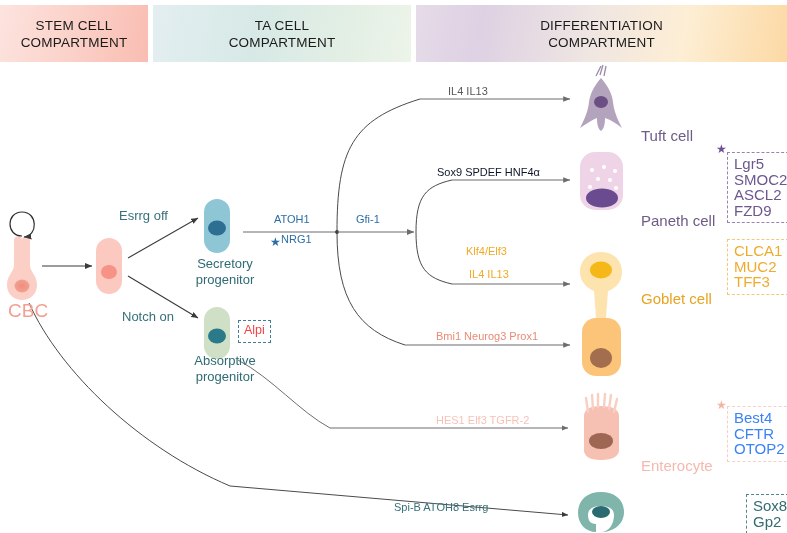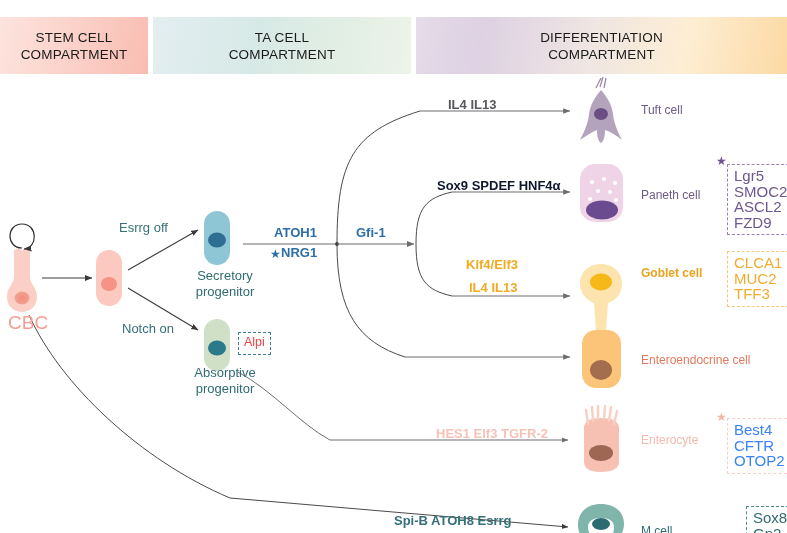--- a/index.html
+++ b/index.html
@@ -1,50 +1,50 @@
 <!DOCTYPE html>
 <html><head>
 <meta charset="utf-8">
 <style>
   html,body{margin:0;padding:0;}
   body{
     width:787px;height:533px;background:#ffffff;
     font-family:"Liberation Sans", sans-serif;
     position:relative;overflow:hidden;
   }
-  #stage{position:absolute;left:0;top:12px;width:787px;height:426px;}
+  #stage{position:absolute;left:0;top:0;width:787px;height:426px;}
 
   
   .banner{position:absolute;top:5px;height:57px;display:flex;align-items:center;
           justify-content:center;text-align:center;color:#1b1b1b;font-size:13.5px;
           line-height:17px;letter-spacing:.2px;}
   #banner-stem{left:0px;width:148px;
      background:linear-gradient(100deg,#fde3de 0%,#fbd3cb 45%,#f9bdb2 100%);}
   #banner-ta{left:153px;width:258px;
      background:linear-gradient(100deg,#e3eef1 0%,#d7e9e6 40%,#e3efe4 75%,#edf4ea 100%);}
   #banner-diff{left:416px;width:371px;
      background:linear-gradient(100deg,#e6dbe8 0%,#ddd1e3 18%,#f0e6e2 48%,#fdeed4 72%,#fcd9a4 100%);}
 
   
   .lbl{position:absolute;white-space:nowrap;}
 
   
-  .gene{font-size:13px;font-weight:bold;}
+  .gene{font-size:11px;}
   .g-gray{color:#58585b;}
   .g-purple{color:#0f172a;}
   .g-gold{color:#f0ab23;}
   .g-salmon{color:#e98b76;}
   .g-pale{color:#f6c2b7;}
   .g-teal{color:#36707a;}
   .g-blue{color:#2b6ea8;}
 
   
-  .cellname{font-size:12px;}
+  .cellname{font-size:15px;margin-top:36px;}
   .cn-purple{color:#6e5b86;}
-  .cn-gold{color:#e8a321;font-weight:bold;}
+  .cn-gold{color:#e8a321;}
   .cn-salmon{color:#e07a5f;}
   .cn-pale{color:#f4b9ad;}
   .cn-teal{color:#2f6b72;}
   .cn-cbc{color:#f2a093;font-size:19px;}
   .cn-prog{color:#2f6b72;font-size:13px;line-height:16px;text-align:center;}
 
   
   .genebox{position:absolute;border:1.3px dashed;padding:3px 6px 4px 6px;
            font-size:15px;line-height:15.5px;white-space:nowrap;}
   .gb-purple{border-color:#9a80b4;color:#6d5790;}
@@ -221,27 +221,27 @@
 
   <div class="lbl g-blue gene" style="left:274px;top:213px;">ATOH1</div>
   <div class="star st-blue" style="left:270px;top:236px;">★</div>
   <div class="lbl g-blue gene" style="left:281px;top:233px;">NRG1</div>
   <div class="lbl g-blue gene" style="left:356px;top:213px;">Gfi-1</div>
 
   <div class="lbl gene g-gray" style="left:448px;top:85px;">IL4 IL13</div>
   <div class="lbl gene g-purple" style="left:437px;top:166px;">Sox9 SPDEF HNF4α</div>
   <div class="lbl gene g-gold" style="left:466px;top:245px;">Klf4/Elf3</div>
   <div class="lbl gene g-gold" style="left:469px;top:268px;">IL4 IL13</div>
+  <div class="lbl gene g-salmon" style="left:436px;top:330px;">Bmi1 Neurog3 Prox1</div>
   <div class="lbl gene g-pale" style="left:436px;top:414px;text-align:center;">HES1 Elf3 TGFR-2</div>
   <div class="lbl gene g-teal" style="left:394px;top:501px;">Spi-B  ATOH8  Esrrg</div>
 
   <div class="lbl cellname cn-purple" style="left:641px;top:91px;">Tuft cell</div>
   <div class="lbl cellname cn-purple" style="left:641px;top:176px;">Paneth cell</div>
   <div class="lbl cellname cn-gold" style="left:641px;top:254px;">Goblet cell</div>
-  <div class="lbl cellname cn-salmon" style="left:641px;top:341px;">Enteroendocrine cell</div>
   <div class="lbl cellname cn-pale" style="left:641px;top:421px;">Enterocyte</div>
   <div class="lbl cellname cn-teal" style="left:641px;top:512px;">M cell</div>
 
   <div class="star st-purple" style="left:716px;top:143px;">★</div>
   <div class="genebox gb-purple" style="left:727px;top:152px;">
     <div>Lgr5</div>
     <div>SMOC2</div>
     <div>ASCL2</div>
     <div>FZD9</div>
   </div>

